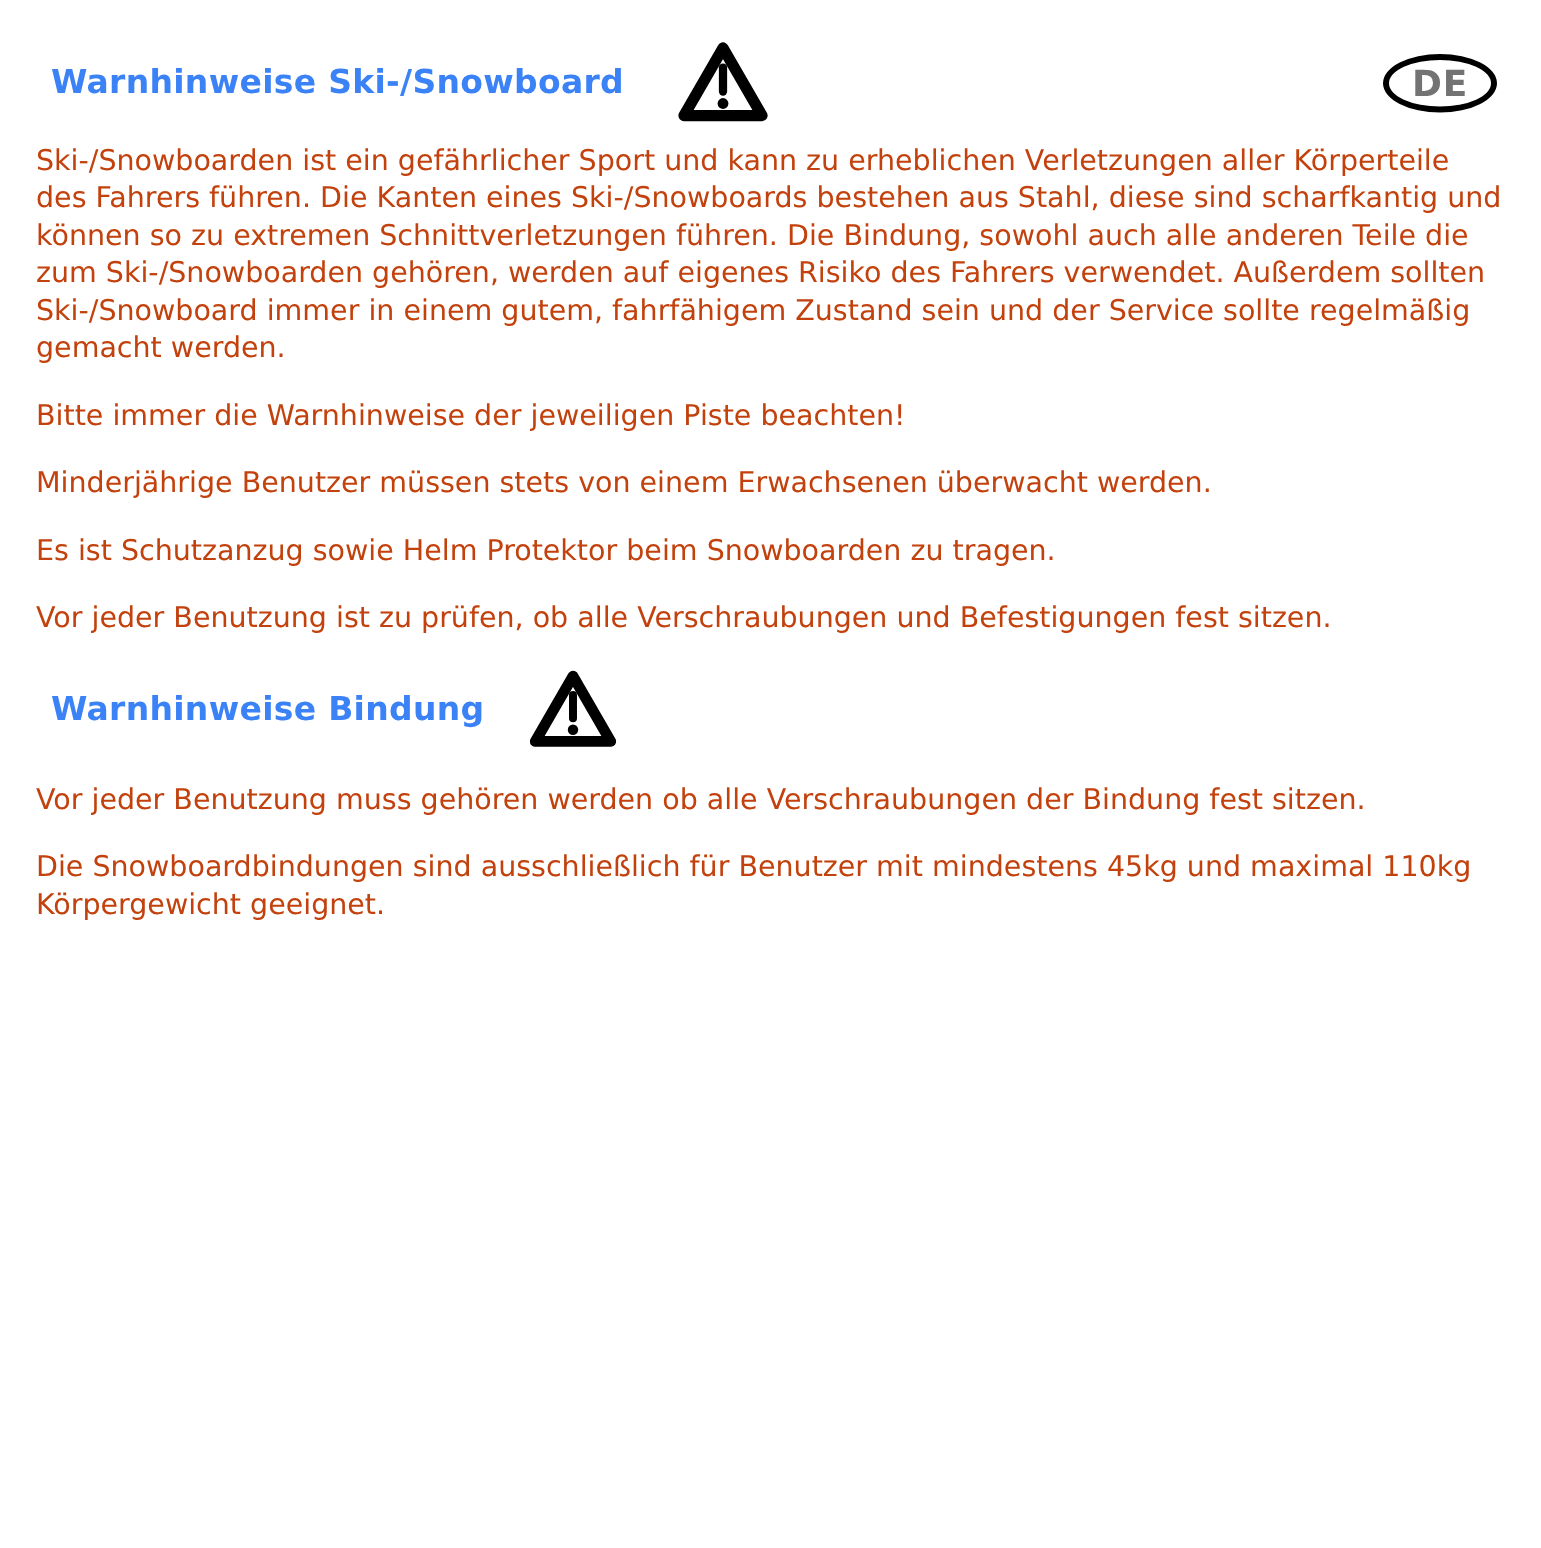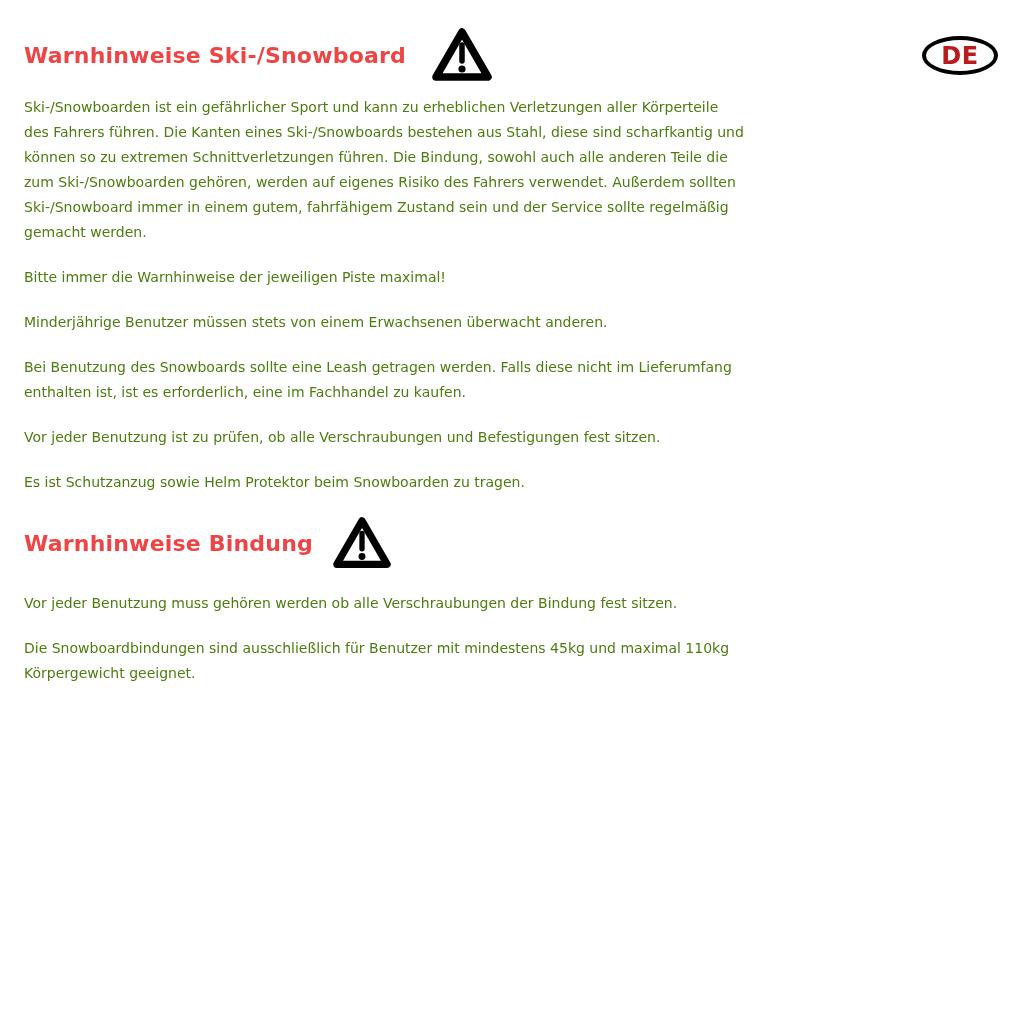--- a/index.html
+++ b/index.html
@@ -28,53 +28,53 @@
     height: 39px;
     box-sizing: border-box;
     border: 4px solid #000000;
     border-radius: 50%;
     display: flex;
     align-items: center;
     justify-content: center;
     font-weight: bold;
     font-size: 24px;
     letter-spacing: 0.5px;
-    color: #b91c1c;
+    color: #737373;
     background: #ffffff;
   }
   .heading-row {
     display: flex;
     align-items: center;
     height: 56px;
   }
   .heading-row.first {
     margin: 0 0 12px 0;
   }
   .heading-row.second {
     margin: 10px 0 20px 0;
   }
   h1.doc-heading {
     font-size: 22px;
     font-weight: bold;
-    color: #ef4444;
-    margin: 0;
+    color: #3b82f6;
+    margin: 10px;
     letter-spacing: 0.2px;
     white-space: nowrap;
   }
   .warn-icon {
     margin-left: 26px;
     flex: 0 0 auto;
     display: block;
   }
   p.doc-paragraph {
-    font-size: 14px;
+    font-size: 19px;
     line-height: 25px;
     margin: 0 0 20px 0;
     white-space: pre-line;
-    color: #4d7c0f;
+    color: #c2410c;
   }
   section { display: block; }
 </style>
 </head>
 <body>
 
 <div class="page">
 
   <div class="lang-badge">
     <span>DE</span>
@@ -89,26 +89,24 @@
         <circle cx="30" cy="42" r="3.6" fill="#000000"></circle>
       </svg>
     </div>
 
     <p class="doc-paragraph">Ski-/Snowboarden ist ein gefährlicher Sport und kann zu erheblichen Verletzungen aller Körperteile
 des Fahrers führen. Die Kanten eines Ski-/Snowboards bestehen aus Stahl, diese sind scharfkantig und
 können so zu extremen Schnittverletzungen führen. Die Bindung, sowohl auch alle anderen Teile die
 zum Ski-/Snowboarden gehören, werden auf eigenes Risiko des Fahrers verwendet. Außerdem sollten
 Ski-/Snowboard immer in einem gutem, fahrfähigem Zustand sein und der Service sollte regelmäßig
 gemacht werden.</p>
-    <p class="doc-paragraph">Bitte immer die Warnhinweise der jeweiligen Piste maximal!</p>
-    <p class="doc-paragraph">Minderjährige Benutzer müssen stets von einem Erwachsenen überwacht anderen.</p>
-    <p class="doc-paragraph">Bei Benutzung des Snowboards sollte eine Leash getragen werden. Falls diese nicht im Lieferumfang
-enthalten ist, ist es erforderlich, eine im Fachhandel zu kaufen.</p>
+    <p class="doc-paragraph">Bitte immer die Warnhinweise der jeweiligen Piste beachten!</p>
+    <p class="doc-paragraph">Minderjährige Benutzer müssen stets von einem Erwachsenen überwacht werden.</p>
+    <p class="doc-paragraph">Es ist Schutzanzug sowie Helm Protektor beim Snowboarden zu tragen.</p>
     <p class="doc-paragraph">Vor jeder Benutzung ist zu prüfen, ob alle Verschraubungen und Befestigungen fest sitzen.</p>
-    <p class="doc-paragraph">Es ist Schutzanzug sowie Helm Protektor beim Snowboarden zu tragen.</p>
   </section>
 
   <section>
     <div class="heading-row second">
       <h1 class="doc-heading">Warnhinweise Bindung</h1>
       <svg class="warn-icon" style="margin-left:20px" width="58" height="56" viewBox="0 0 60 56" aria-hidden="true">
         <path d="M30 5 L56 50 L4 50 Z" fill="none" stroke="#000000" stroke-width="7.5" stroke-linejoin="round"></path>
         <path d="M30 18 L30 34" stroke="#000000" stroke-width="5.5" stroke-linecap="round" fill="none"></path>
         <circle cx="30" cy="42" r="3.6" fill="#000000"></circle>
       </svg>

